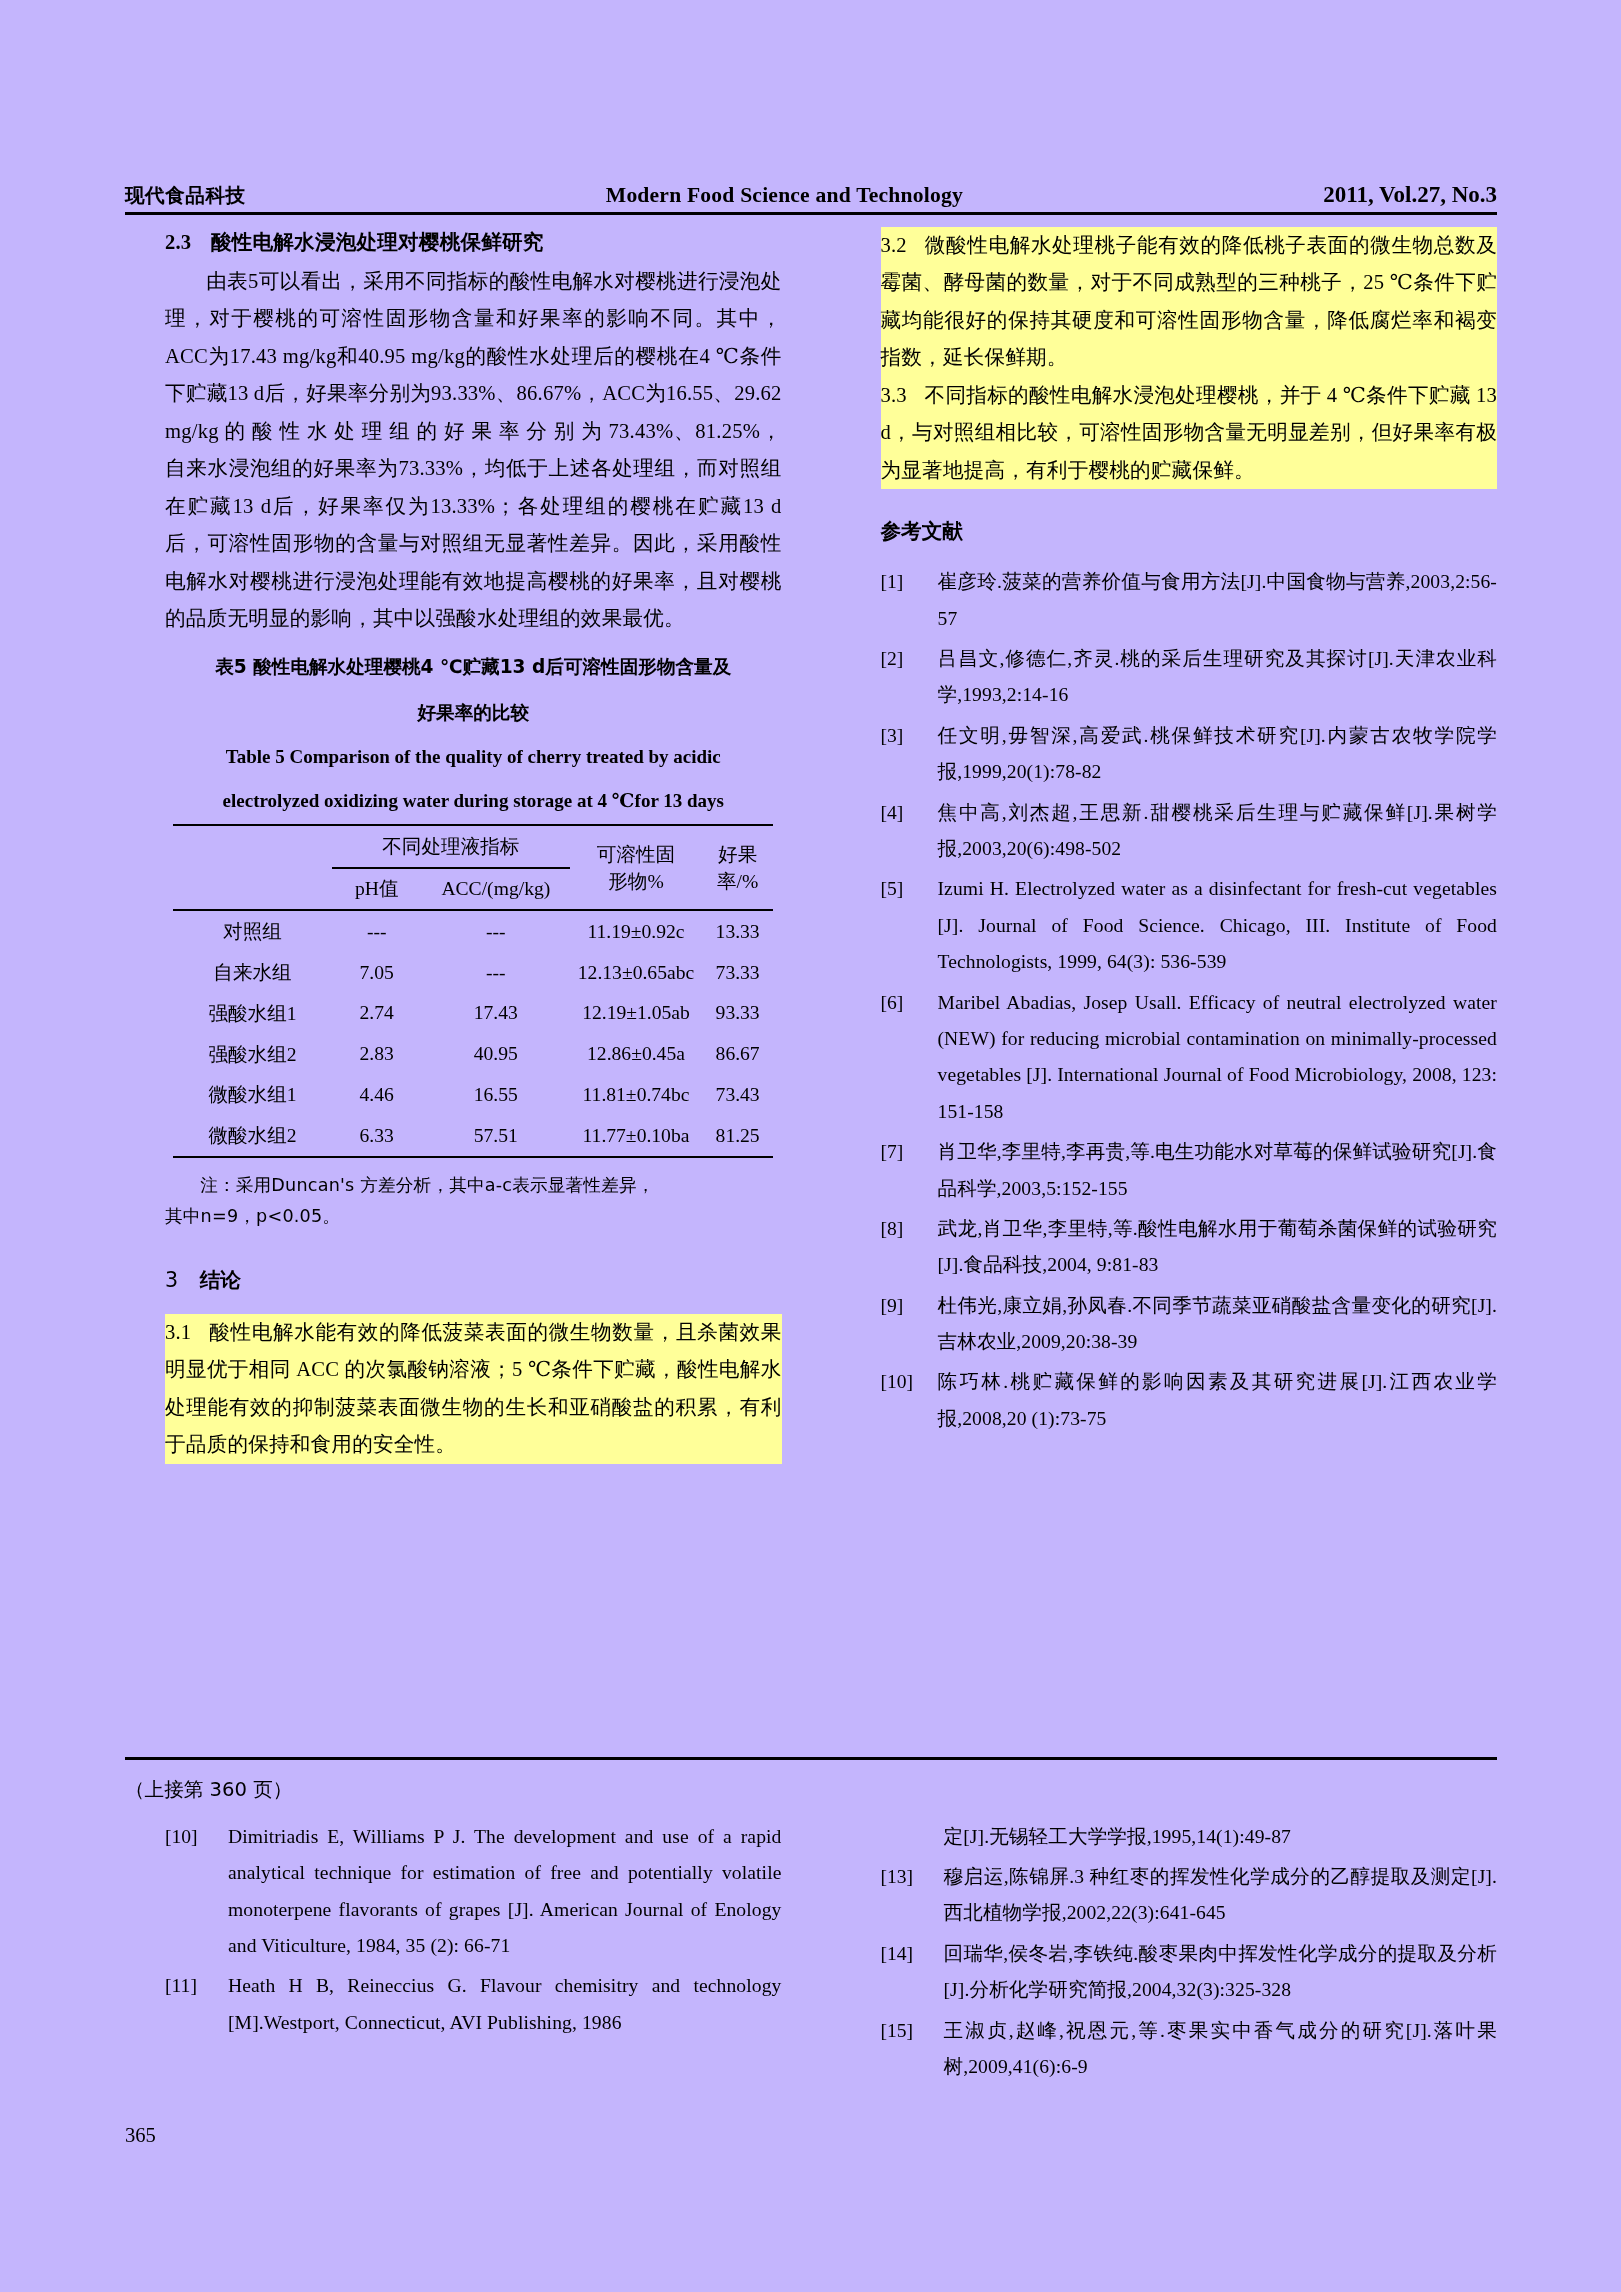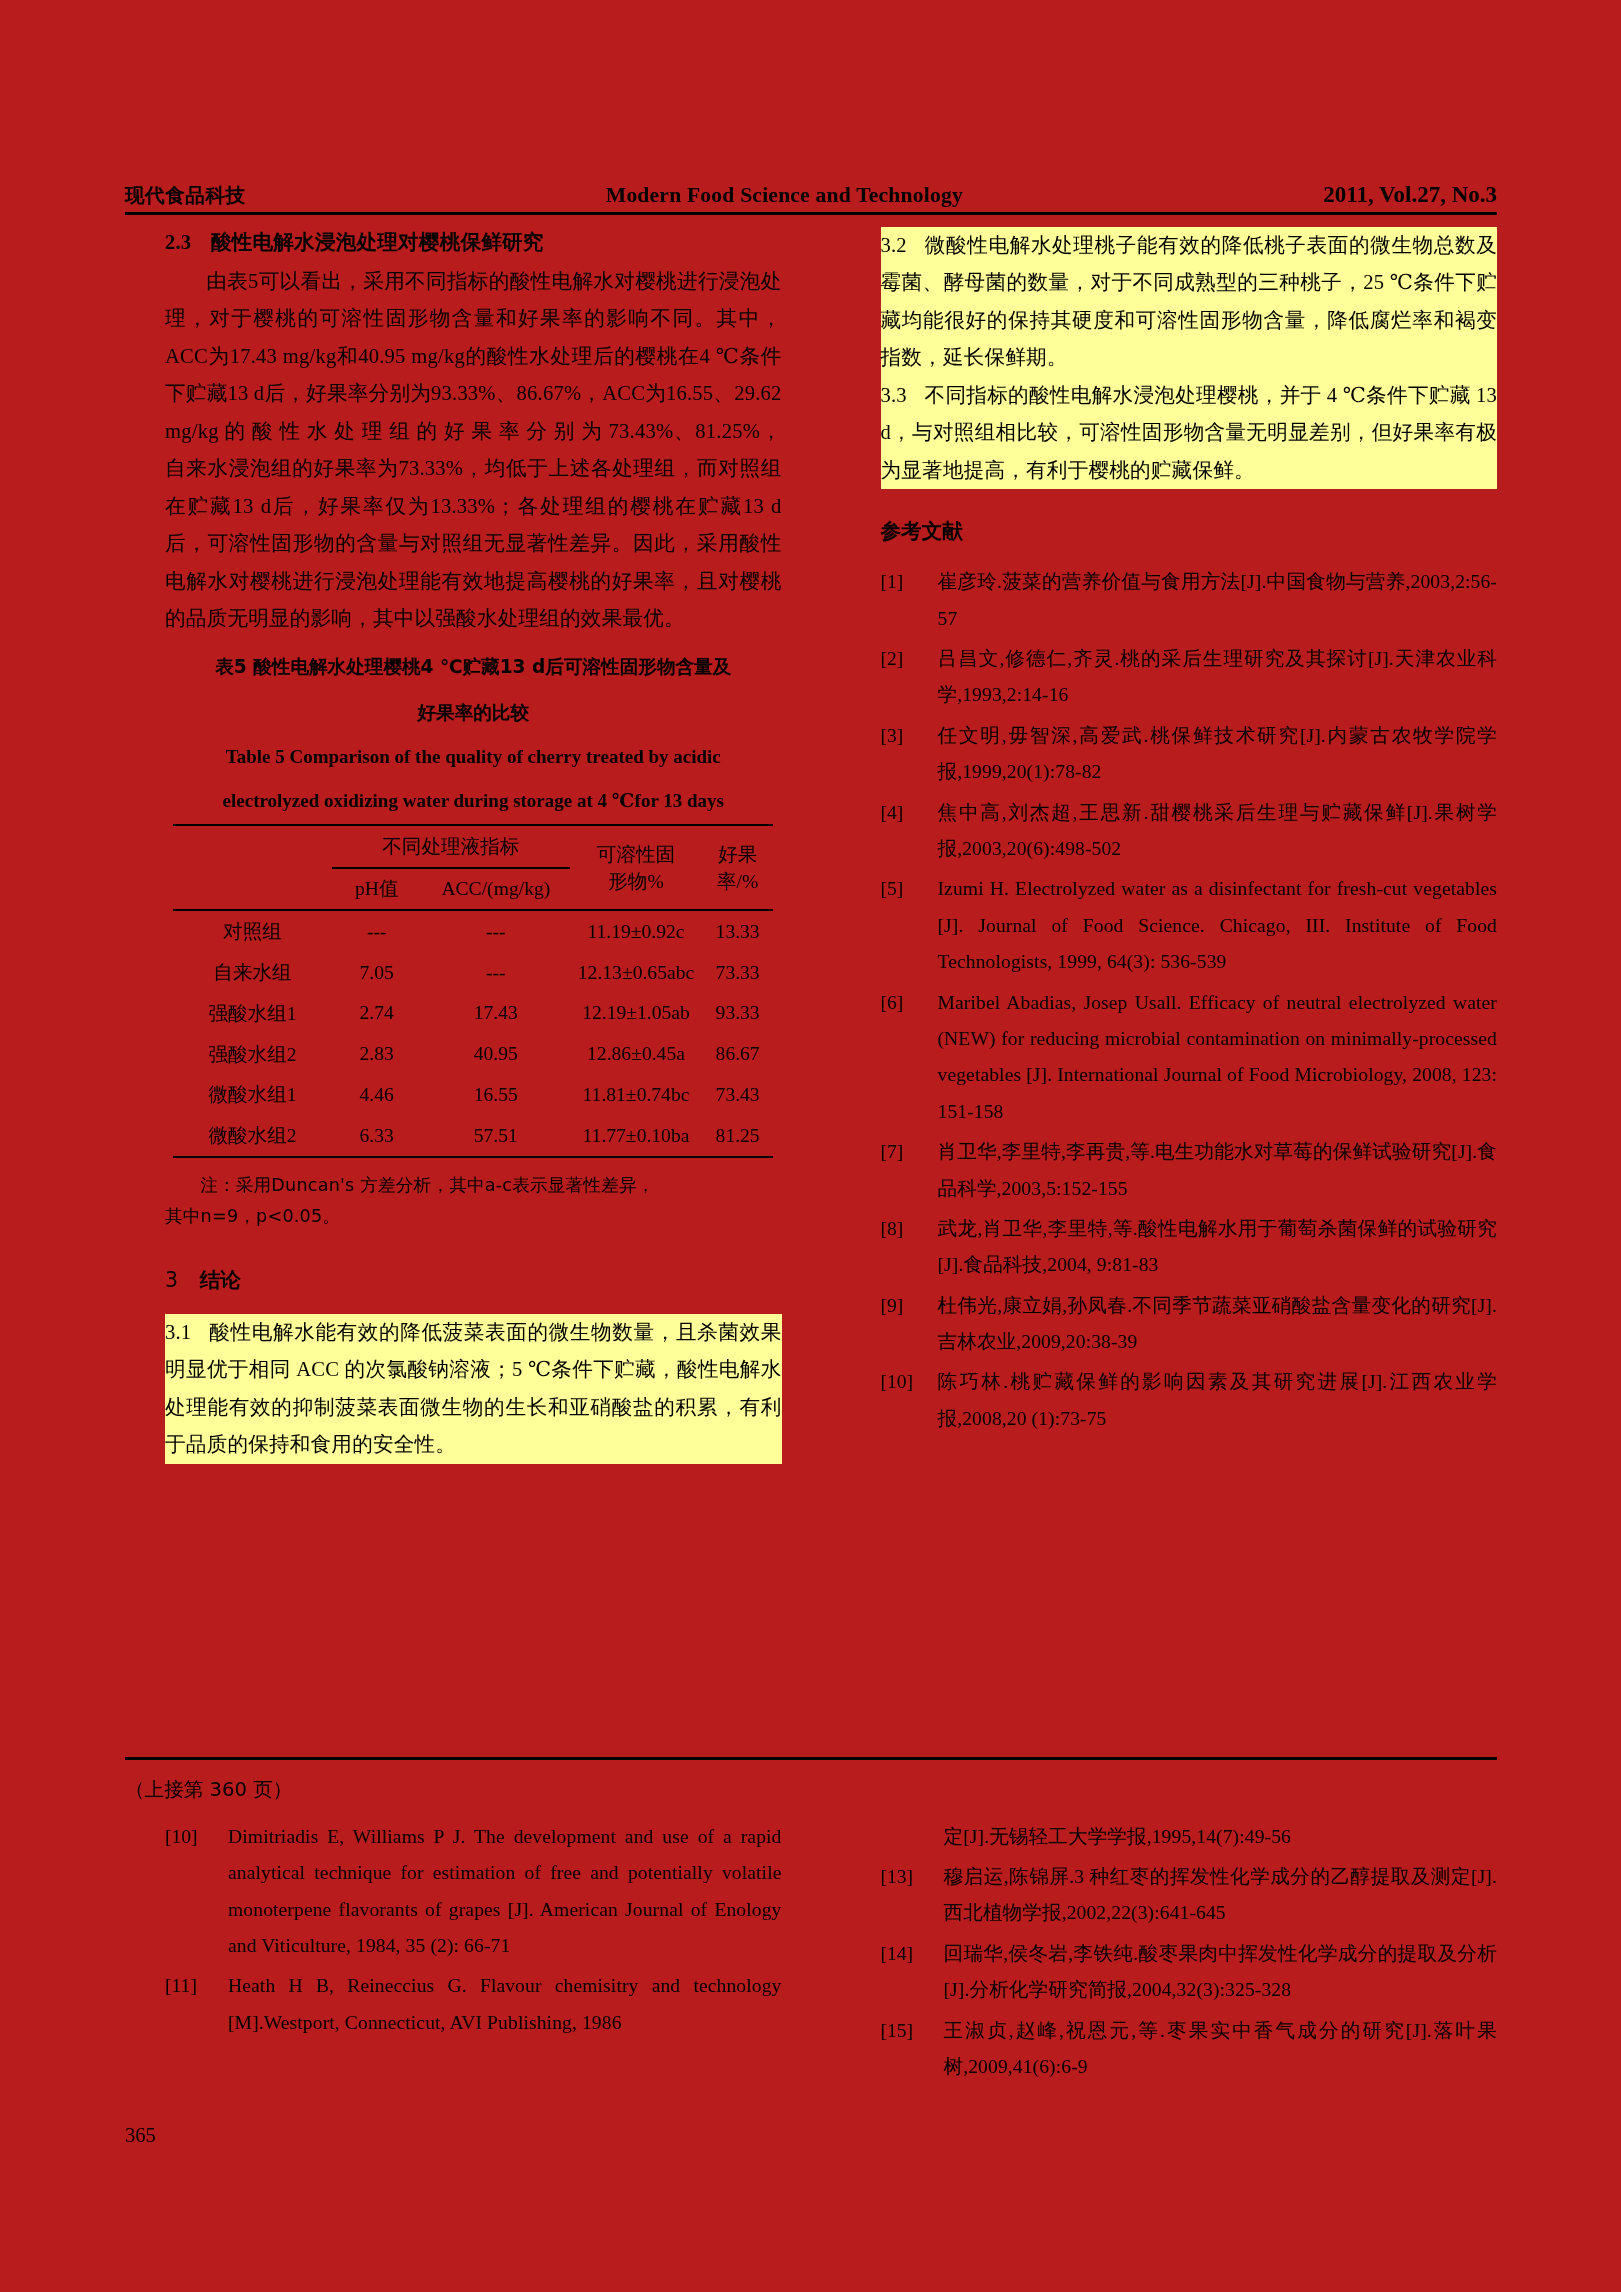--- a/index.html
+++ b/index.html
@@ -4,21 +4,21 @@
 <style>
   html, body {
     margin: 0;
     padding: 0;
     background: #ffffff;
   }
   .page {
     position: relative;
     width: 1621px;
     height: 2293px;
-    background: #b91c1c;
+    background: #c4b5fd;
     font-family: "Liberation Serif", "DejaVu Serif", serif;
     color: #000000;
     box-sizing: border-box;
     overflow: hidden;
   }
 
   
   .runhead {
     position: absolute;
     left: 125px;
@@ -381,21 +381,21 @@
             <span class="rn">[11]</span>
             <span class="rt">Heath H B, Reineccius G. Flavour chemisitry and technology [M].Westport, Connecticut, AVI Publishing, 1986</span>
           </li>
         </ul>
       </div>
 
       <div class="col">
         <ul class="refs wide">
           <li>
             <span class="rn"></span>
-            <span class="rt">定[J].无锡轻工大学学报,1995,14(7):49-56</span>
+            <span class="rt">定[J].无锡轻工大学学报,1995,14(1):49-87</span>
           </li>
           <li>
             <span class="rn">[13]</span>
             <span class="rt">穆启运,陈锦屏.3  种红枣的挥发性化学成分的乙醇提取及测定[J].西北植物学报,2002,22(3):641-645</span>
           </li>
           <li>
             <span class="rn">[14]</span>
             <span class="rt">回瑞华,侯冬岩,李铁纯.酸枣果肉中挥发性化学成分的提取及分析[J].分析化学研究简报,2004,32(3):325-328</span>
           </li>
           <li>

